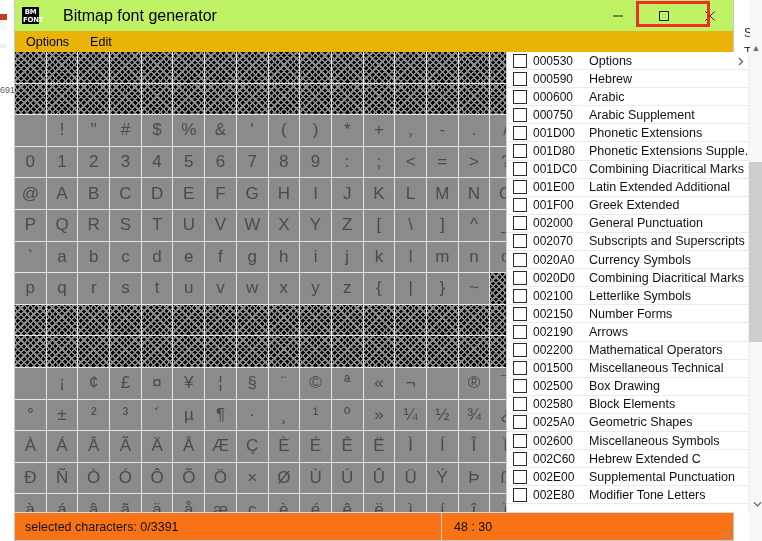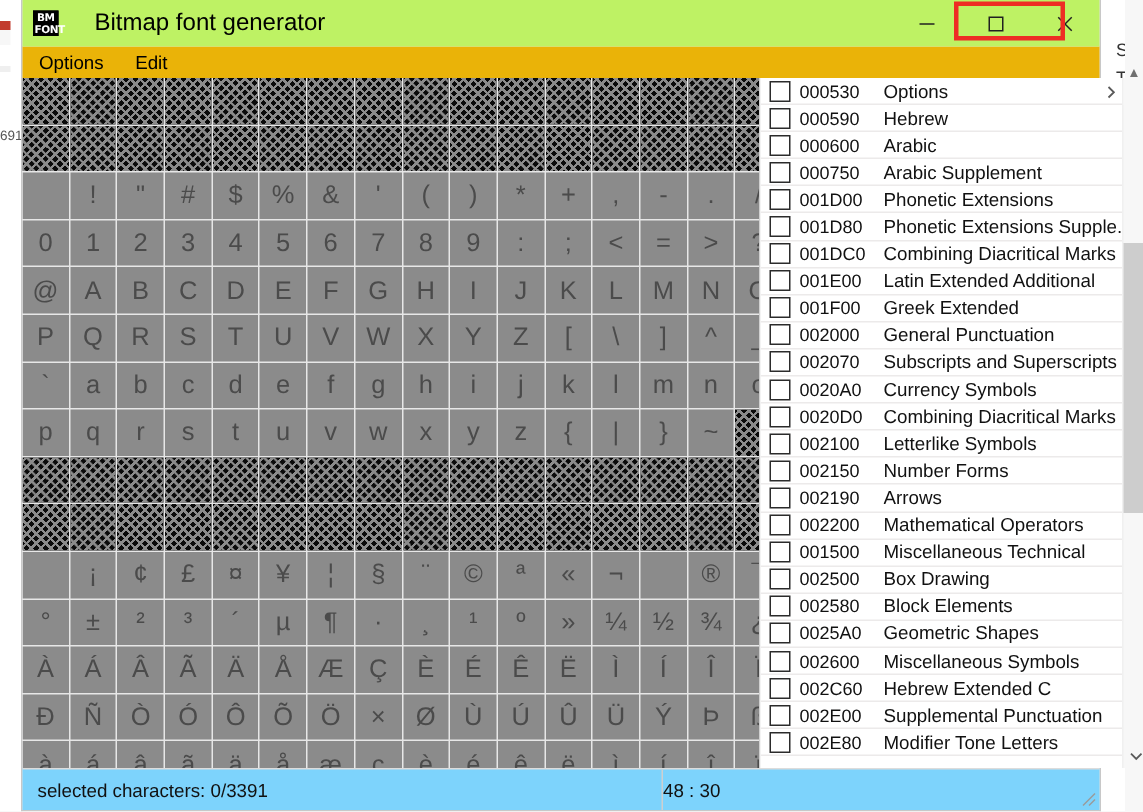--- a/index.html
+++ b/index.html
@@ -216,37 +216,37 @@
   .hs-thumb {
     position: absolute; top: 0; height: 17px;
     background: #cdcdcd;
   }
   .hs-corner {
     position:absolute; right:0; top:0; width:17px; height:17px; background:#f7f7f7;
   }
   
   .statusbar {
     height: 27px; flex: none;
-    background: #7dd3fc;
+    background: #f97316;
     border-top: 1px solid #dcdcdc;
     display: flex; align-items: center;
     position: relative;
   }
   .st-seg {
     font-size: 12.5px; color: #111;
     height: 27px; display: flex; align-items: center;
     box-sizing: border-box;
   }
   .st-selected { padding-left: 10px; width: 426px; }
   .st-block {
     width: 198px; padding-left: 9px;
     border-left: 1px solid #cfcfcf;
   }
   .st-coord {
-    width: 72px; padding-left: 0;
+    width: 72px; padding-left: 12px;
     border-left: 1px solid #cfcfcf;
     position: relative;
   }
   .coord-highlight {
     position: absolute;
     left: 636px; top: 1px;
     width: 74px; height: 26px;
     border: 3px solid #ee2d24;
     box-sizing: border-box;
     pointer-events: none;

